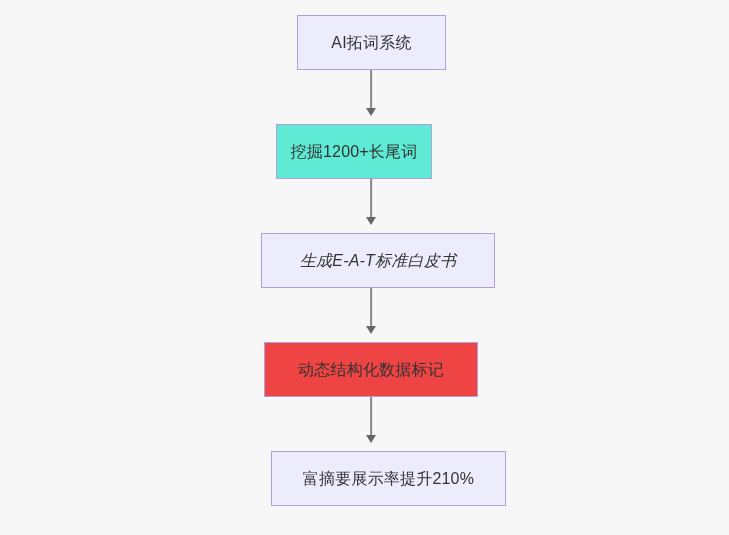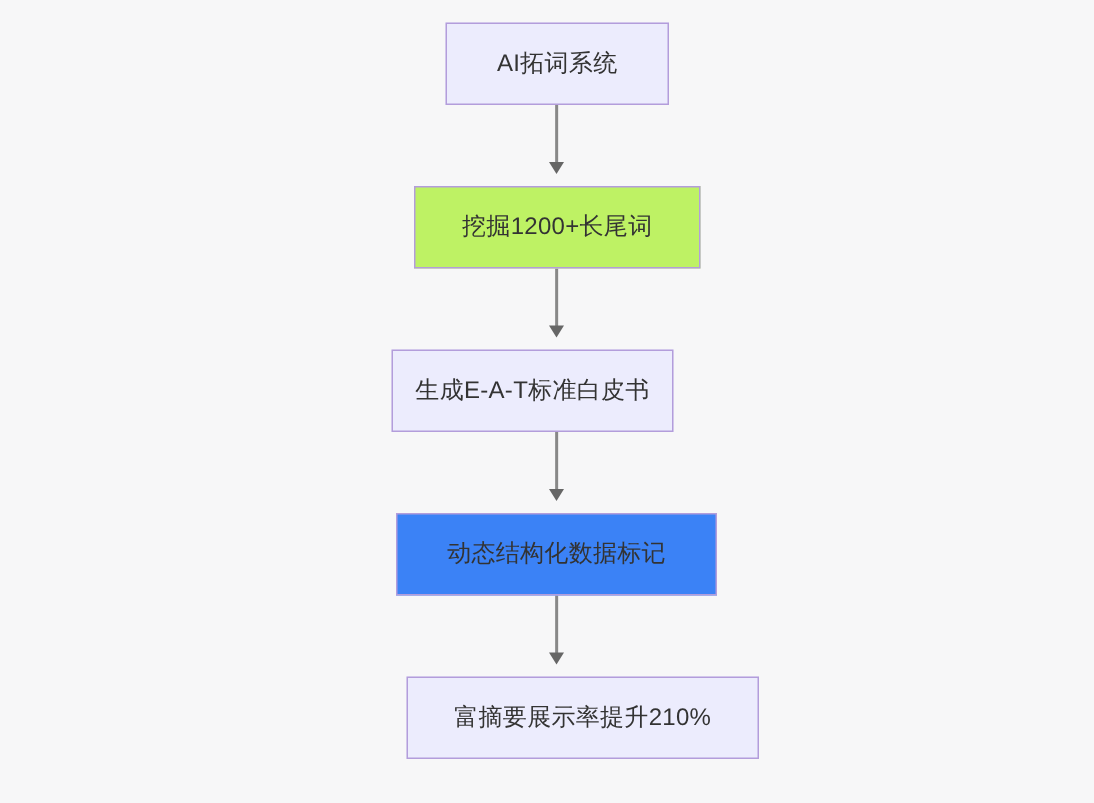--- a/index.html
+++ b/index.html
@@ -79,26 +79,26 @@
     <div class="flow-edge-arrow" style="top: 38px;"></div>
   </div>
   <div class="flow-edge" style="left: 371px; top: 397px; height: 46px;">
     <div class="flow-edge-line" style="height: 39px; background: rgb(136, 136, 136);"></div>
     <div class="flow-edge-arrow" style="top: 38px;"></div>
   </div>
 
   <div class="flow-node" style="left: 297px; top: 15px; width: 149px; background: rgb(236, 236, 253); border-color: rgb(179, 157, 219);">
     <span class="flow-node-label" style="color: rgb(51, 51, 51);">AI拓词系统</span>
   </div>
-  <div class="flow-node" style="left: 276px; top: 124px; width: 191px; background: #bef264; border-color: rgb(179, 157, 219);">
+  <div class="flow-node" style="left: 276px; top: 124px; width: 156px; background: #5eead4; border-color: rgb(179, 157, 219);">
     <span class="flow-node-label" style="color: rgb(51, 51, 51);">挖掘1200+长尾词</span>
   </div>
-  <div class="flow-node" style="left: 261px; top: 233px; width: 188px; background: rgb(236, 236, 253); border-color: rgb(179, 157, 219);">
+  <div class="flow-node" style="left: 261px; top: 233px; width: 234px; background: rgb(236, 236, 253); border-color: rgb(179, 157, 219); font-style: italic;">
     <span class="flow-node-label" style="color: rgb(51, 51, 51);">生成E-A-T标准白皮书</span>
   </div>
-  <div class="flow-node" style="left: 264px; top: 342px; width: 214px; background: #3b82f6; border-color: rgb(179, 157, 219);">
+  <div class="flow-node" style="left: 264px; top: 342px; width: 214px; background: #ef4444; border-color: rgb(179, 157, 219);">
     <span class="flow-node-label" style="color: rgb(51, 51, 51);">动态结构化数据标记</span>
   </div>
   <div class="flow-node" style="left: 271px; top: 451px; width: 235px; background: rgb(236, 236, 253); border-color: rgb(179, 157, 219);">
     <span class="flow-node-label" style="color: rgb(51, 51, 51);">富摘要展示率提升210%</span>
   </div>
 
 </div>
 
 </body></html>

